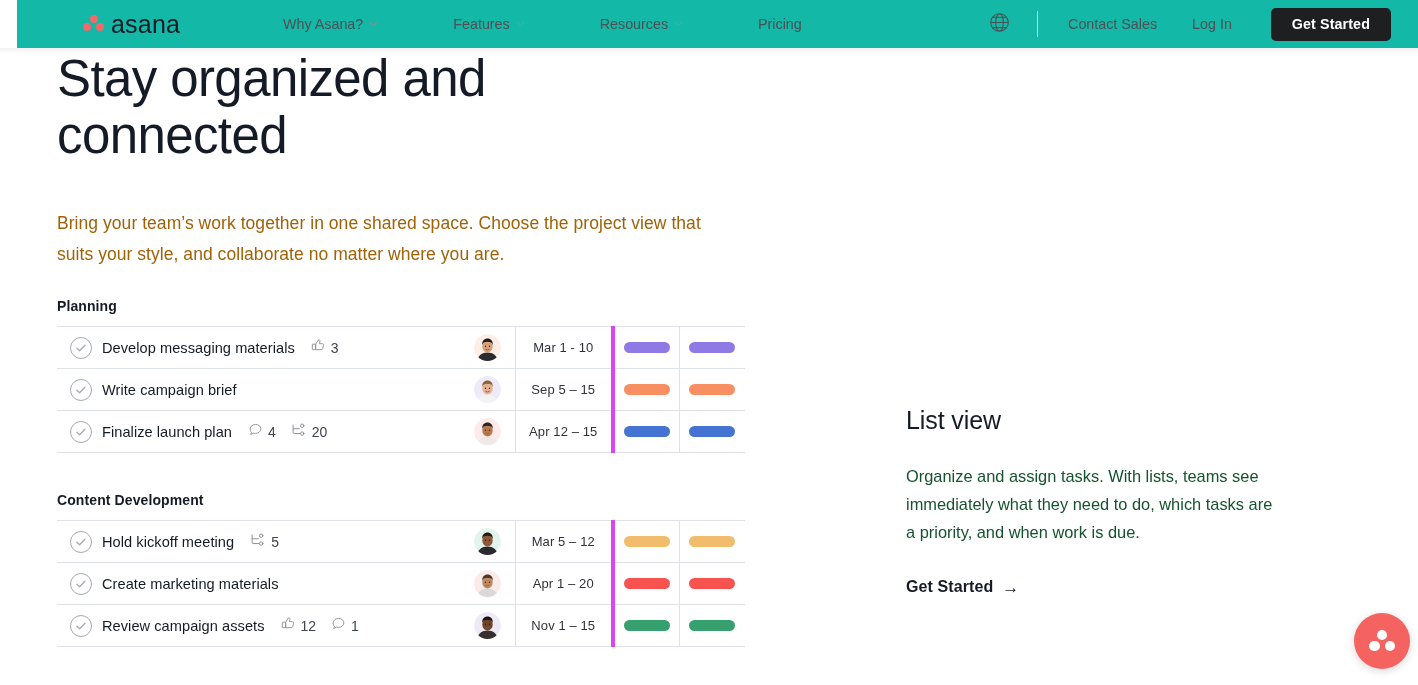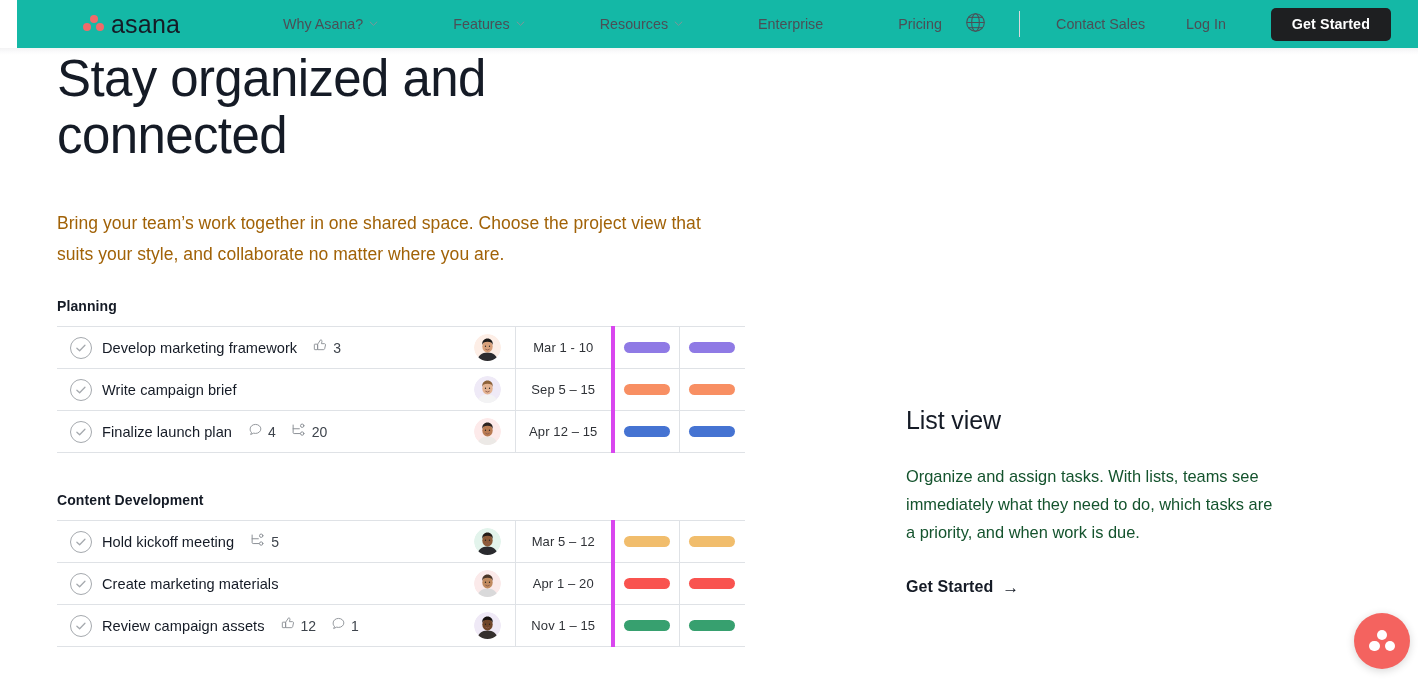--- a/index.html
+++ b/index.html
@@ -45,21 +45,21 @@
 
   .nav-links { position:absolute; left:219px; top:0; height:48px; display:flex; align-items:center; gap:0; }
   .nav-link {
     font-size: 14.3px; color:#4b4f56; padding: 0 14px; height:48px;
     display:flex; align-items:center; gap:6px; cursor:pointer; white-space:nowrap;margin-left:47px;
   }
   .nav-link:first-child { padding-left: 0; }
   .chev { display:inline-block; width:9px; height:9px; position:relative; top:-1px; }
   .chev svg { display:block; }
 
-  .nav-right { position:absolute; right:44px; top:0; height:48px; display:flex; align-items:center; gap:14px; }
+  .nav-right { position:absolute; right:44px; top:0; height:48px; display:flex; align-items:center; gap:8px; }
   .globe-btn { width:26px; height:26px; display:flex; align-items:center; justify-content:center; cursor:pointer; margin-right:17px; }
   .nav-sep { width:1px; height:26px; background:#d8d9dc; margin-right:22px; }
   .nav-action { font-size:14.3px; color:#4b4f56; cursor:pointer; white-space:nowrap; }
   .nav-action + .nav-action { margin-left:27px; }
   .cta-btn {
     margin-left:31px;
     background:#1e1f21; color:#fff; font-size:14.3px; font-weight:700;
     border:none; border-radius:5px; padding:0 21px; height:33px;
     display:flex; align-items:center; cursor:pointer; letter-spacing:.1px;
   }
@@ -173,23 +173,20 @@
       </div>
       <div class="nav-link">
         <span>Resources</span>
         <span class="chev">
           <svg width="9" height="9" viewBox="0 0 10 10">
               <path d="M1.2 3.3 L5 7 L8.8 3.3" fill="none" stroke="#8e9196" stroke-width="1" stroke-linecap="round" stroke-linejoin="round"></path>
             </svg>
         </span>
       </div>
       <div class="nav-link">
-        <span>Enterprise</span>
-      </div>
-      <div class="nav-link">
         <span>Pricing</span>
       </div>
     </nav>
 
     <div class="nav-right">
       <div class="globe-btn">
         <span>
           <svg width="23" height="23" viewBox="0 0 24 24" fill="none" stroke="#4b4f56" stroke-width="1.1">
             <circle cx="12" cy="12" r="9.2"></circle>
             <ellipse cx="12" cy="12" rx="4" ry="9.2"></ellipse>
@@ -218,21 +215,21 @@
       <table class="tbl">
         <tbody>
             <tr>
               <td class="c-name">
                 <div class="task-cell">
                   <span class="check">
                     <svg width="12" height="12" viewBox="0 0 14 14" fill="none" stroke="#a5a9ae" stroke-width="1.5" stroke-linecap="round" stroke-linejoin="round">
                       <path d="M2.2 7.2 L5.4 10.2 L11.6 3.8"></path>
                     </svg>
                   </span>
-                  <span class="task-title">Develop marketing framework</span>
+                  <span class="task-title">Develop messaging materials</span>
                   <span class="meta">
                     <span class="meta-item">
                       <span><svg width="15" height="15" viewBox="0 0 18 18" fill="none" stroke="#8a8e94" stroke-width="1.1" stroke-linejoin="round">
                           <path d="M5.6 7.4 L9.1 2.2 c1.5 .1 1.9 1.1 1.6 2.3 l-.6 2.3 h3.5 c1 0 1.6 .7 1.4 1.6 l-1 4.4 c-.2 .8 -.8 1.2 -1.6 1.2 H5.6 Z"></path>
                           <rect x="1.6" y="7.4" width="3.9" height="6.6" rx=".6"></rect>
                         </svg></span>
                       <span class="meta-count">3</span>
                     </span>
                   </span>
                 </div>

